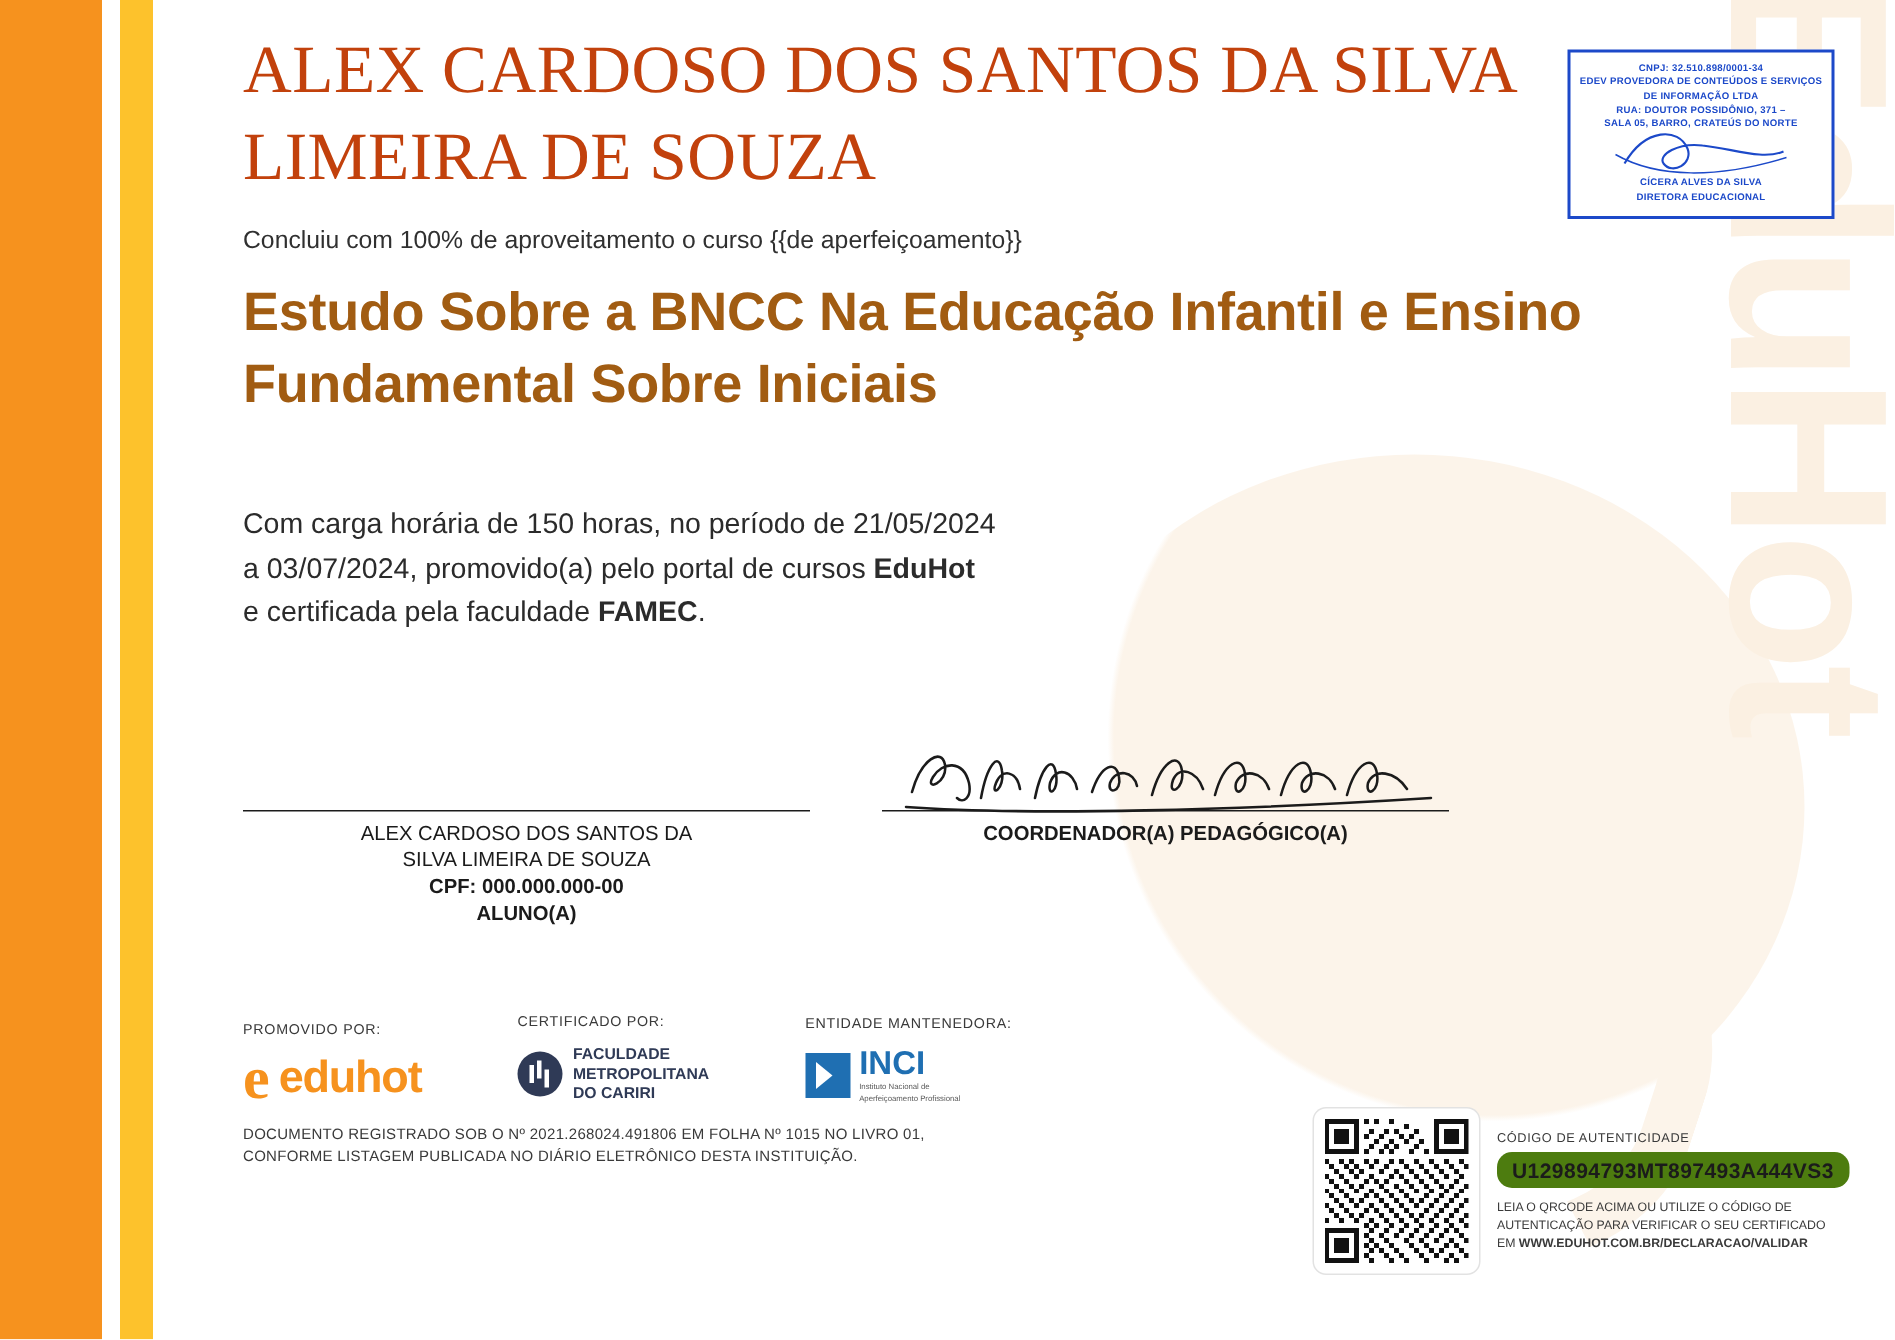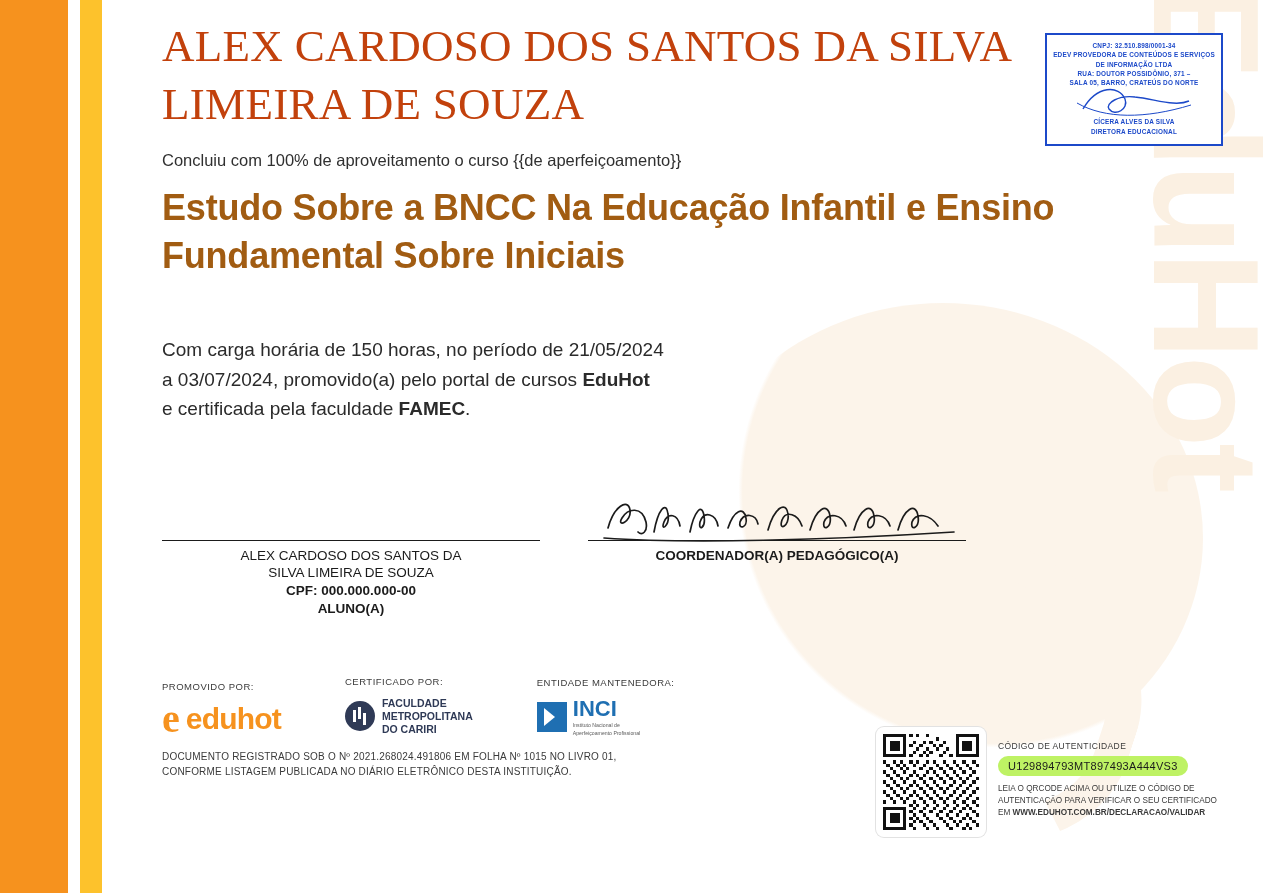--- a/index.html
+++ b/index.html
@@ -191,42 +191,42 @@
     margin-top: 14px;
     font-size: 10px;
     line-height: 1.45;
     color: #3a3a3a;
     letter-spacing: .2px;
   }
 
   
   .auth {
     position: absolute;
-    right: 40px; bottom: 56px;
+    right: 40px; bottom: 44px;
     display: flex;
     align-items: flex-start;
     gap: 12px;
     z-index: 3;
   }
   .qr-wrap {
     width: 110px; height: 110px;
     background: #fff;
     border-radius: 8px;
     box-shadow: 0 0 0 1px #e2e2e2;
     padding: 7px;
   }
   .auth-txt { padding-top: 14px; width: 225px; }
   .auth-txt .lbl { font-size: 8.5px; color: #3a3a3a; letter-spacing: .4px; }
   .code-pill {
     margin-top: 5px;
-    background: #bef264;
+    background: #4d7c0f;
     border-radius: 10px;
     padding: 4px 10px;
-    font-size: 11px;
-    font-weight: normal;
+    font-size: 14px;
+    font-weight: bold;
     letter-spacing: .3px;
     color: #1b1b1b;
     display: inline-block;
   }
   .auth-txt .note {
     margin-top: 7px;
     font-size: 8.2px;
     line-height: 1.45;
     color: #3a3a3a;
   }

